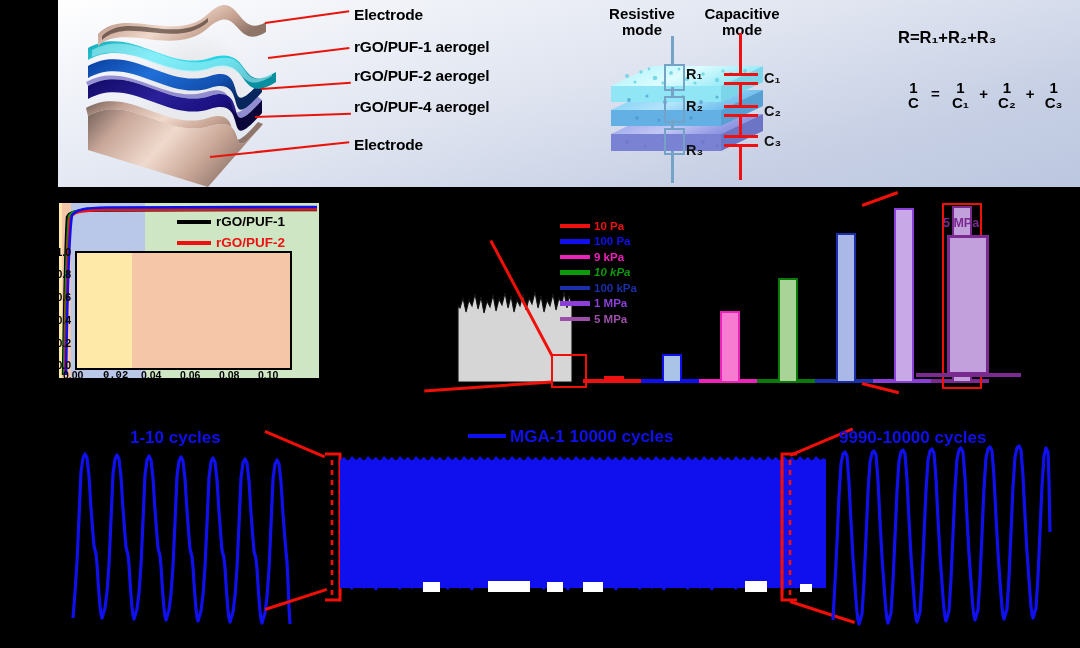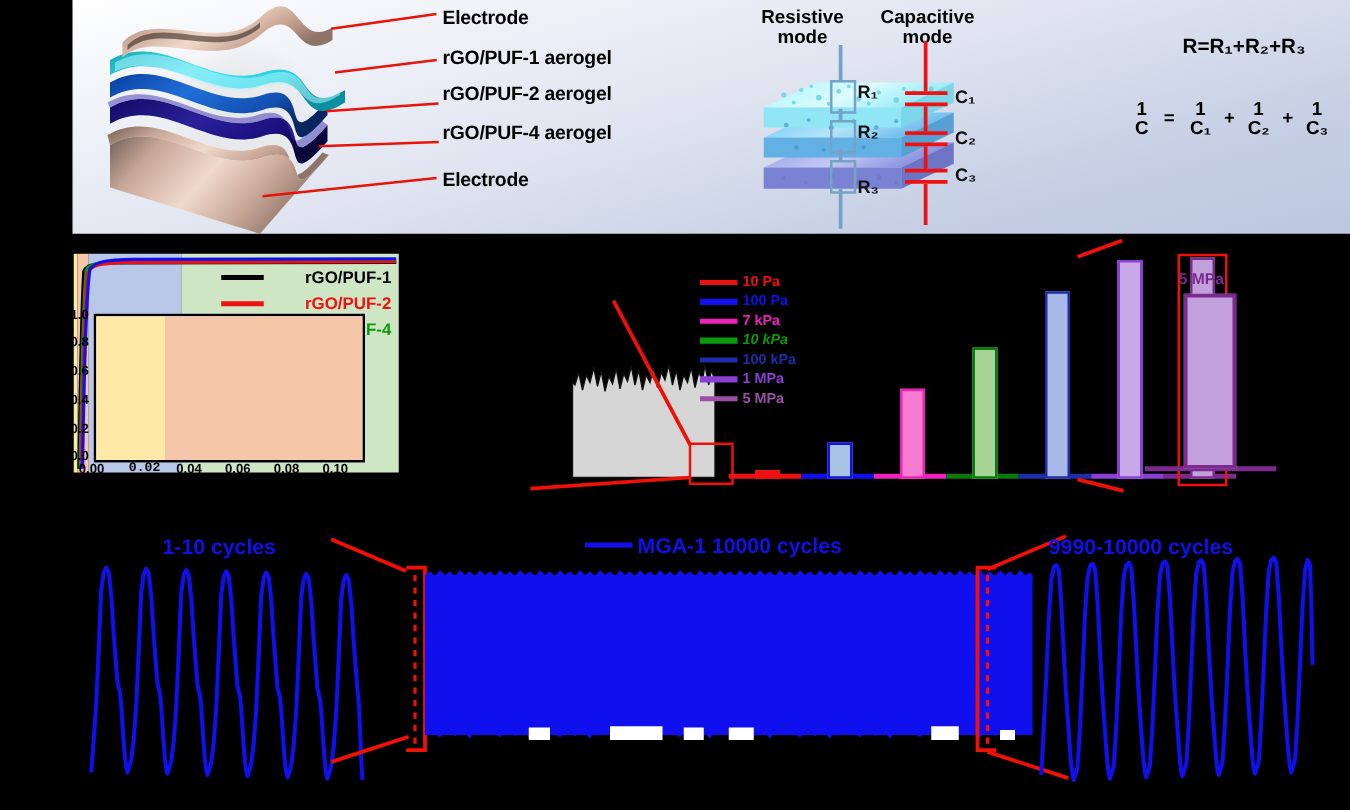--- a/index.html
+++ b/index.html
@@ -36,21 +36,21 @@
   .clbl{position:absolute;font-weight:bold;font-size:14.5px;color:#111;}
 
   
   .plotA{position:absolute;left:59px;top:203px;width:260px;height:175px;}
   .bandwrap{position:absolute;inset:0;display:flex;}
   .band{height:100%;}
   .outer-curves{position:absolute;inset:0;}
   .legendA{position:absolute;left:118px;top:8px;}
   .legA-row{display:flex;align-items:center;height:21px;}
   .legA-line{width:34px;height:4px;margin-right:5px;}
-  .legA-txt{font-weight:bold;font-size:13.5px;white-space:nowrap;margin-left:28px;}
+  .legA-txt{font-weight:bold;font-size:13.5px;white-space:nowrap;}
 
   .inset{position:absolute;left:16px;top:48px;width:213px;height:115px;
     border:2px solid #000;background:#fff;overflow:hidden;}
   .inset-band{position:absolute;top:0;height:100%;}
   .tickx{position:absolute;font-size:10.5px;font-weight:bold;color:#000;}
   .ticky{position:absolute;font-size:10.5px;font-weight:bold;color:#000;text-align:right;}
 
   
   .plotB{position:absolute;left:432px;top:198px;width:420px;height:190px;}
   .legendB{position:absolute;left:128px;top:20px;}
@@ -249,21 +249,21 @@
     <div class="cplate" style="left:666px;top:105px;width:34px;"></div>
     <div class="cplate" style="left:666px;top:114px;width:34px;"></div>
     <div class="cwire" style="left:681px;top:117px;width:3px;height:18px;"></div>
     <div class="cplate" style="left:666px;top:135px;width:34px;"></div>
     <div class="cplate" style="left:666px;top:144px;width:34px;"></div>
     <div class="cwire" style="left:681px;top:147px;width:3px;height:33px;"></div>
     <div class="clbl" style="left:706px;top:70px;">C₁</div>
     <div class="clbl" style="left:706px;top:103px;">C₂</div>
     <div class="clbl" style="left:706px;top:133px;">C₃</div>
 
-    <div class="eq eq-r" style="left:888px;top:28px;">
+    <div class="eq eq-r" style="left:840px;top:28px;">
       <span>R=R₁+R₂+R₃</span>
     </div>
     <div class="eqc" style="left:848px;top:80px;">
       <span class="frac">
         <span class="num">1</span>
         <span class="bar"></span>
         <span class="den">C</span>
       </span>
       <span style="margin:0 6px;">=</span>
       <span class="frac">
@@ -389,21 +389,21 @@
       <div class="legB-row">
         <span class="legB-line" style="background:#ee1111;"></span>
         <span class="legB-txt" style="color:#ee1111;">10 Pa</span>
       </div>
       <div class="legB-row">
         <span class="legB-line" style="background:#1010ee;"></span>
         <span class="legB-txt" style="color:#1010ee;">100 Pa</span>
       </div>
       <div class="legB-row">
         <span class="legB-line" style="background:#ee22bb;"></span>
-        <span class="legB-txt" style="color:#ee22bb;">7 kPa</span>
+        <span class="legB-txt" style="color:#ee22bb;">9 kPa</span>
       </div>
       <div class="legB-row">
         <span class="legB-line" style="background:#0a9a0a;"></span>
         <span class="legB-txt" style="color:#0a9a0a;font-style:italic;">10 kPa</span>
       </div>
       <div class="legB-row">
         <span class="legB-line" style="background:#1a2fa8;"></span>
         <span class="legB-txt" style="color:#1a2fa8;">100 kPa</span>
       </div>
       <div class="legB-row">

